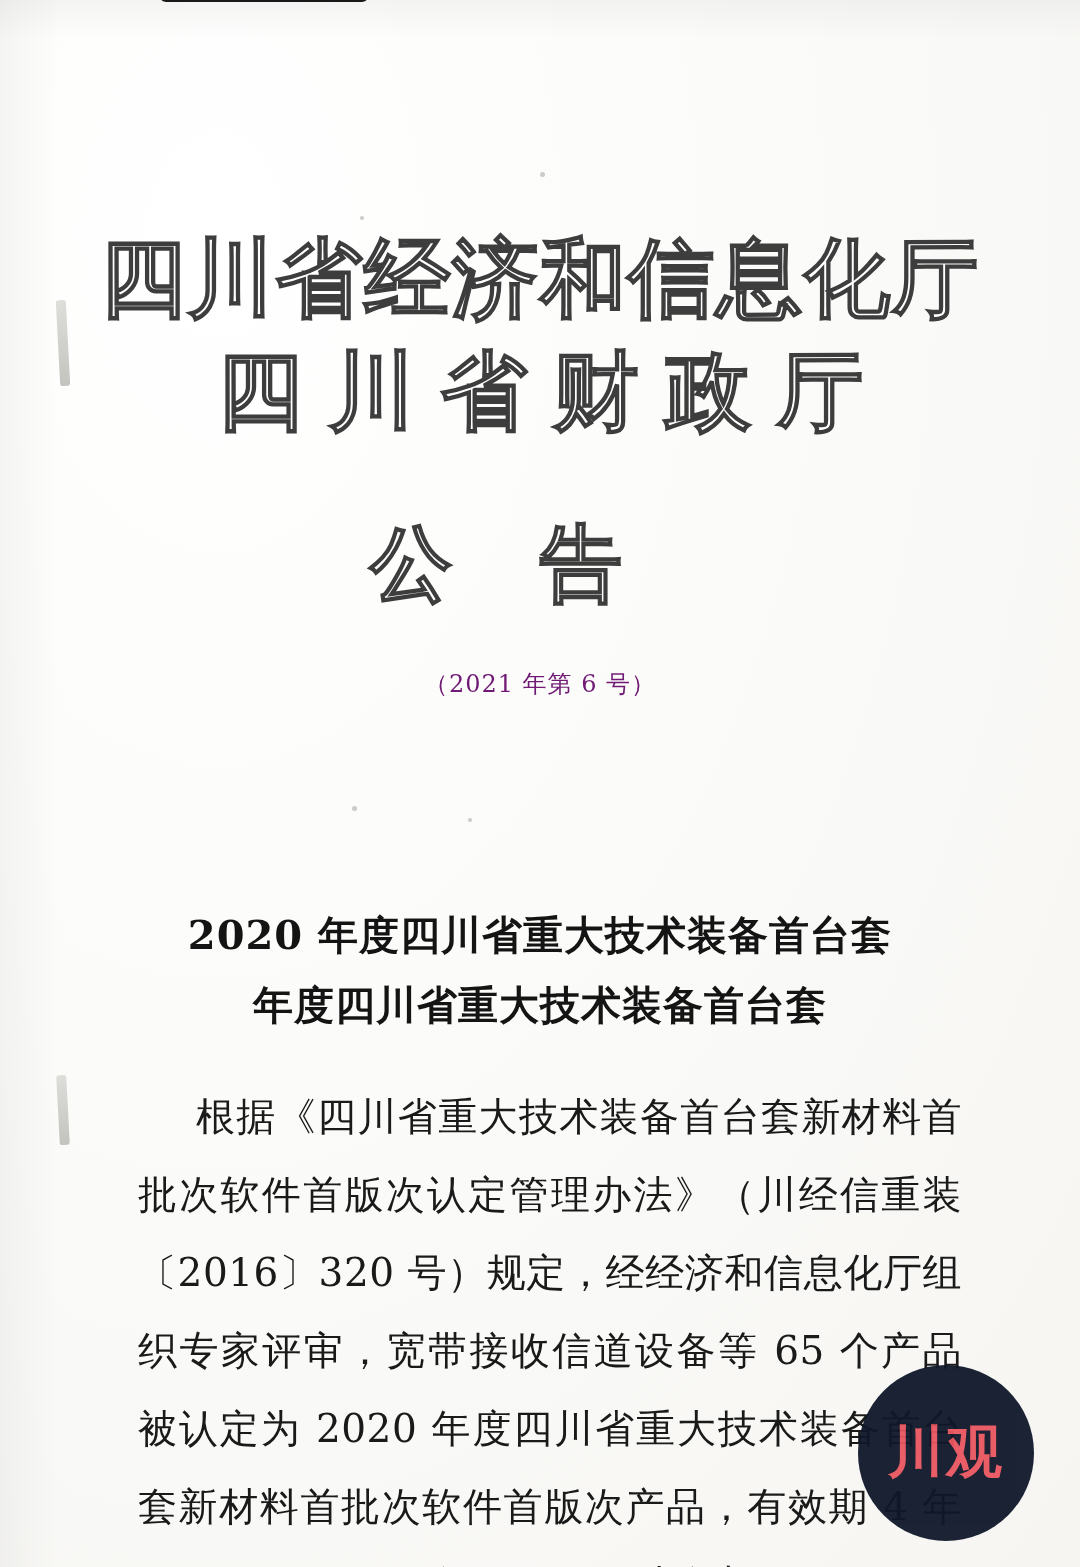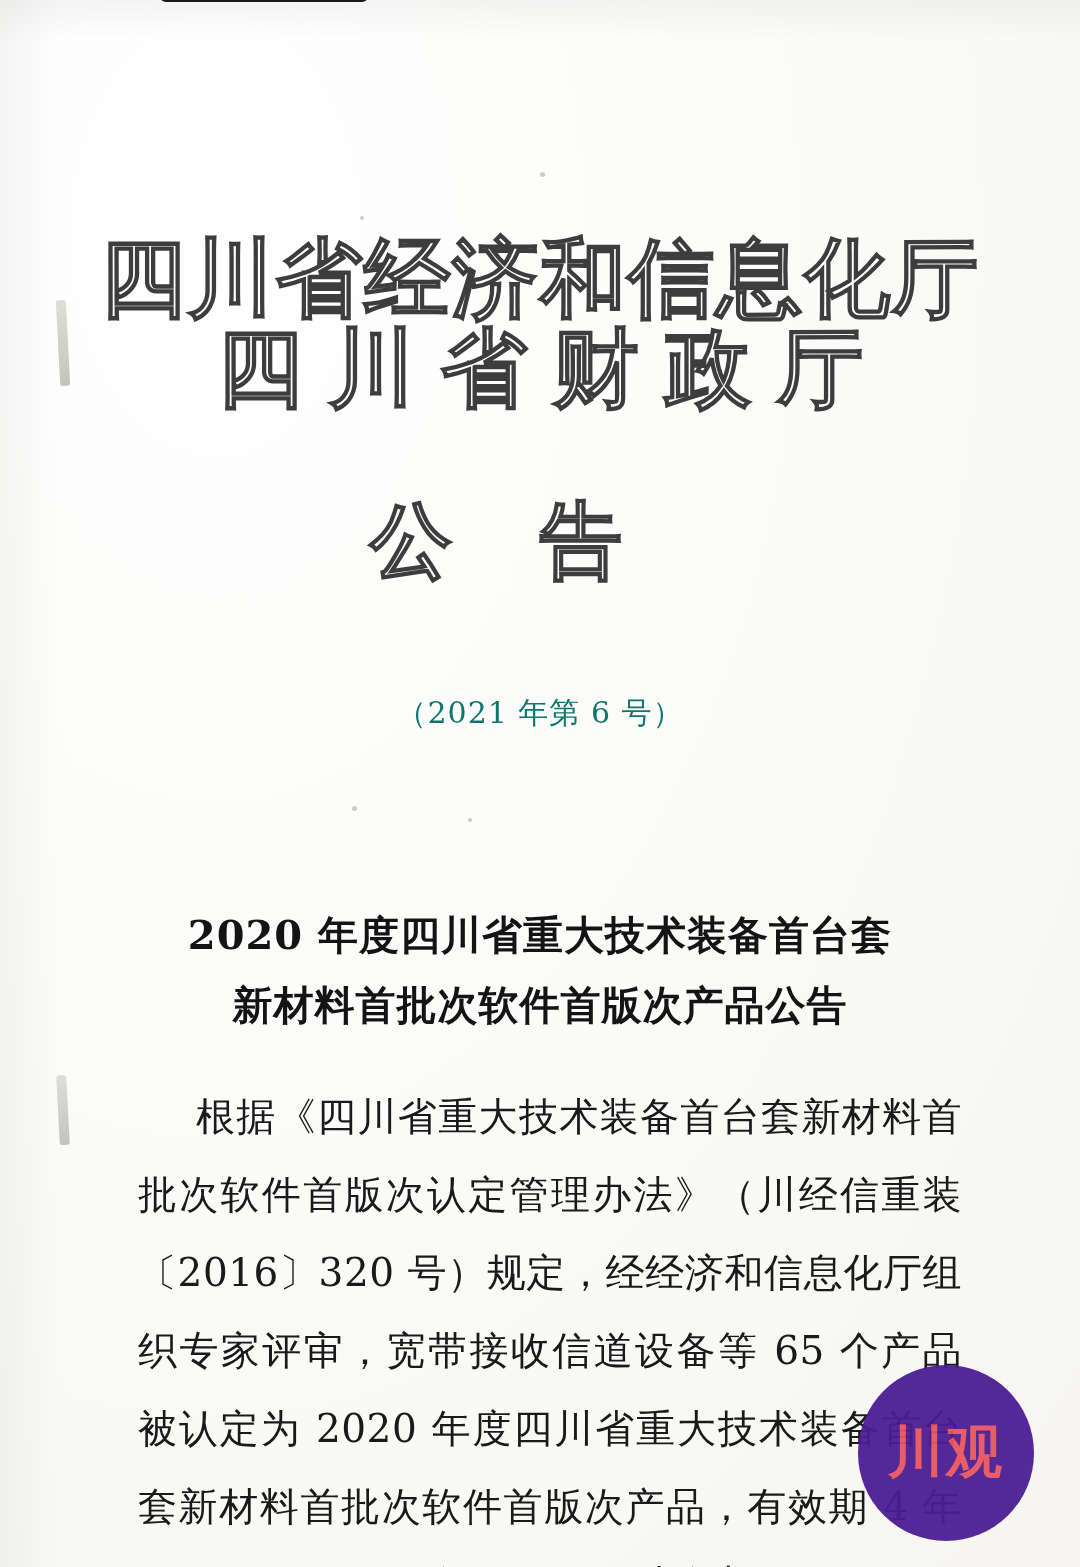--- a/index.html
+++ b/index.html
@@ -81,38 +81,38 @@
   .agency-line-1 {
     font-size: 86px;
     letter-spacing: 2px;
     color: transparent;
     -webkit-text-stroke: 1.6px #3d3d3d;
   }
   .agency-line-2 {
     font-size: 86px;
     letter-spacing: 26px;
     padding-left: 26px;
-    margin-top: 0;
+    margin-top: 23px;
     color: transparent;
     -webkit-text-stroke: 1.6px #3d3d3d;
   }
 
   .doc-type {
     margin-top: 66px;
     font-size: 82px;
     letter-spacing: 88px;
     font-weight: 700;
     color: transparent;
     -webkit-text-stroke: 1.6px #3d3d3d;
   }
 
   .issue-no {
-    margin-top: 96px;
-    font-size: 30px;
-    color: #0f766e;
+    margin-top: 48px;
+    font-size: 24px;
+    color: #701a75;
     letter-spacing: 1px;
   }
 
   
   .doc-title {
     position: absolute;
     left: 120px;
     right: 120px;
     top: 900px;
     text-align: center;
@@ -138,21 +138,21 @@
   }
 
   
   .watermark {
     position: absolute;
     right: 46px;
     bottom: 26px;
     width: 176px;
     height: 176px;
     border-radius: 50%;
-    background: #4c1d95;
+    background: #0f172a;
     display: flex;
     align-items: center;
     justify-content: center;
     opacity: .95;
   }
   .watermark-text {
     font-size: 56px;
     font-weight: 700;
     color: #e8555f;
     letter-spacing: 2px;
@@ -181,21 +181,21 @@
 
   <div class="masthead">
     <div class="agency-line agency-line-1">四川省经济和信息化厅</div>
     <div class="agency-line agency-line-2">四川省财政厅</div>
     <div class="doc-type">公告</div>
     <div class="issue-no">（2021 年第 6 号）</div>
   </div>
 
   <div class="doc-title">
     <div>2020 年度四川省重大技术装备首台套</div>
-    <div>新材料首批次软件首版次产品公告</div>
+    <div>年度四川省重大技术装备首台套</div>
   </div>
 
   <div class="doc-body">
     <p style="margin:0;">根据《四川省重大技术装备首台套新材料首批次软件首版次认定管理办法》（川经信重装〔2016〕320 号）规定，经经济和信息化厅组织专家评审，宽带接收信道设备等 65 个产品被认定为 2020 年度四川省重大技术装备首台套新材料首批次软件首版次产品，有效期 4 年（2020—2023 年）。现予以公告。</p>
   </div>
 
   <div class="watermark">
     <span class="watermark-text">川观</span>
   </div>
 

